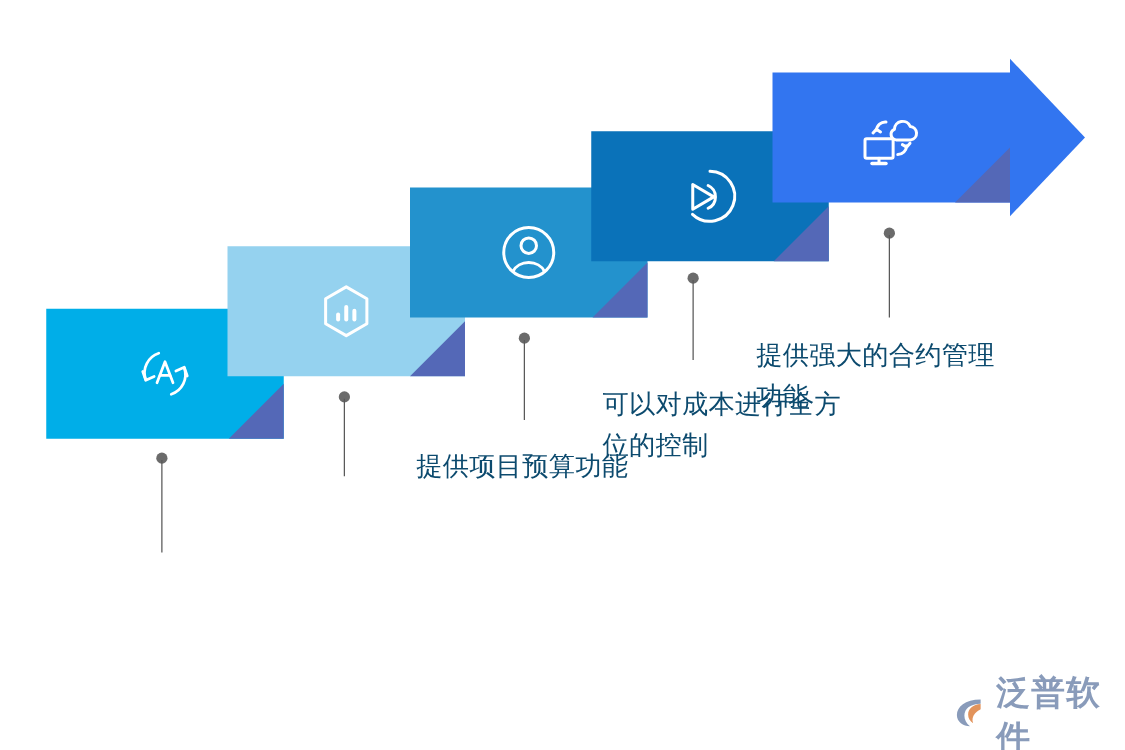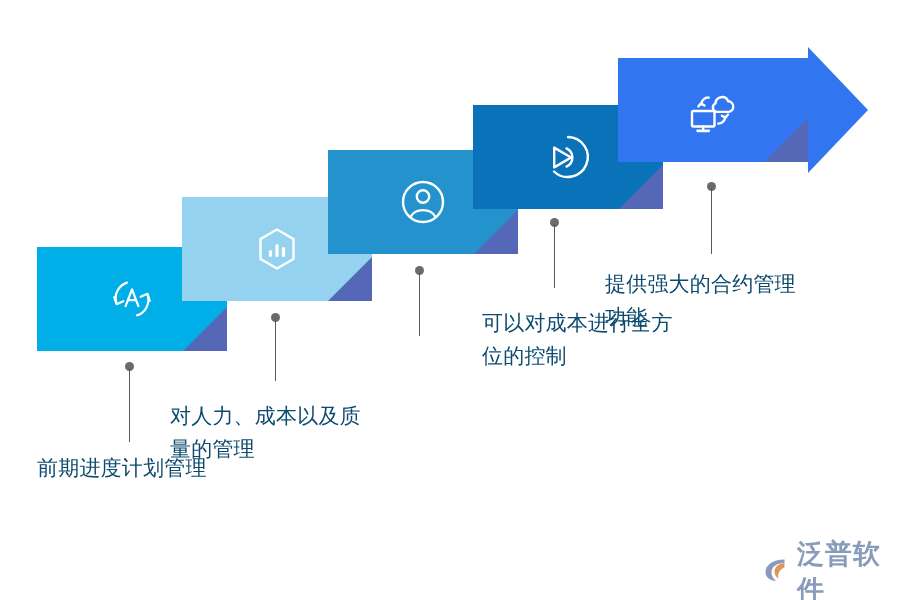--- a/index.html
+++ b/index.html
@@ -224,25 +224,23 @@
   <div class="connector" style="left:549px; top:218px; width:10px; height:70px;">
     <span class="dot"></span>
     <span class="stem"></span>
   </div>
 
   <div class="connector" style="left:706px; top:182px; width:10px; height:72px;">
     <span class="dot"></span>
     <span class="stem"></span>
   </div>
 
-  <div class="caption" style="left:37px; top:452px; width:210px;">前期进度计划管理</div>
-
-  <div class="caption" style="left:170px; top:400px; width:215px;">对人力、成本以及质
-量的管理</div>
-
+
+
+  <div class="caption" style="left:333px; top:357px; width:195px;">提供项目预算功能</div>
 
   <div class="caption" style="left:482px; top:307px; width:205px;">可以对成本进行全方
 位的控制</div>
 
   <div class="caption" style="left:605px; top:268px; width:215px;">提供强大的合约管理
 功能</div>
 
   <div id="watermark" style="left:762px; top:536px;">
     <div class="wm-top">
       <span>

